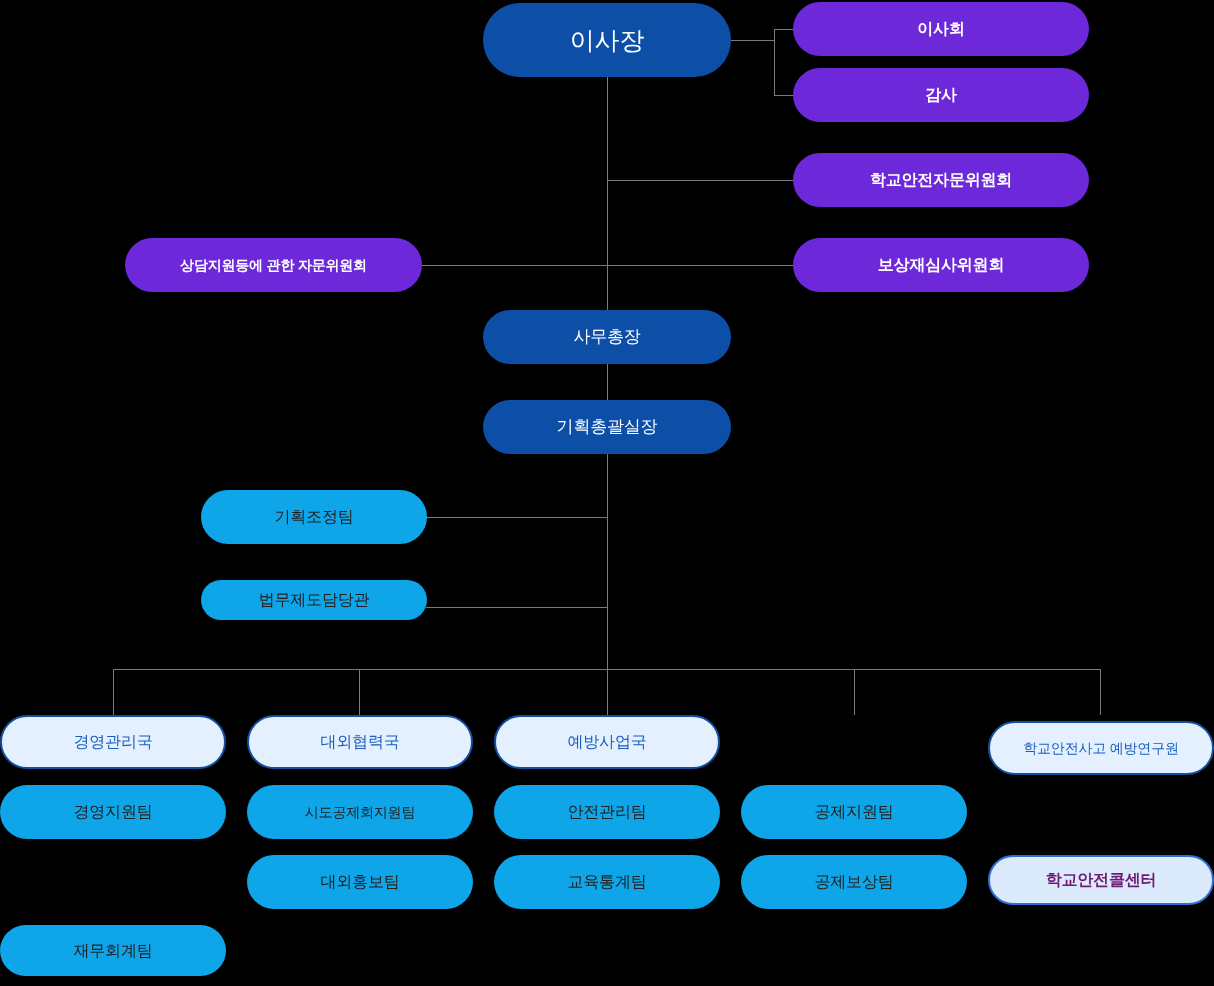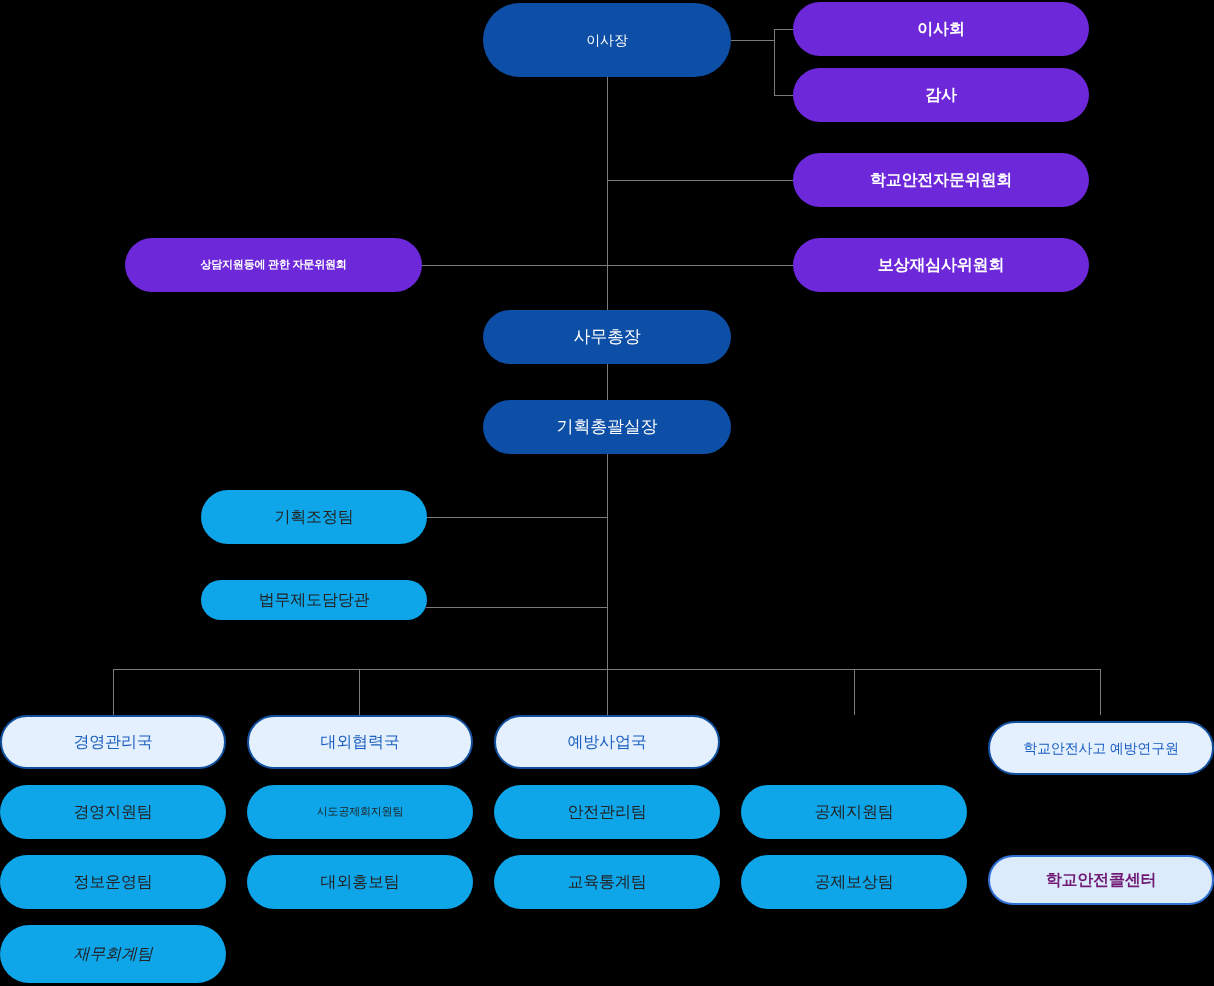--- a/index.html
+++ b/index.html
@@ -62,24 +62,24 @@
     color: #701a75;
     border: 2px solid #2f6fd4;
     font-weight: bold;
   }
   
   .n-white {
     background: #0ea5e9;
     color: #222222;
   }
 
-  .fs-21 { font-size: 14px; }
+  .fs-21 { font-size: 25px; }
   .fs-17 { font-size: 17px; }
   .fs-16 { font-size: 16px; }
-  .fs-15 { font-size: 11px; }
+  .fs-15 { font-size: 14px; }
   .fs-14 { font-size: 14px; margin-top: 6px; }
 </style>
 </head>
 <body>
 
 <div id="chart">
 
   <div class="ln h" style="left:731px; top:40px; width:44px;"></div>
 
   <div class="ln v" style="left:774px; top:29px; height:67px;"></div>
@@ -140,24 +140,21 @@
   <div class="node n-white fs-16" style="left:201px; top:580px; width:226px; height:40px;">
     <span>법무제도담당관</span>
   </div>
 
   <div class="node n-pale fs-16" style="left:0px; top:715px; width:226px; height:54px;">
     <span>경영관리국</span>
   </div>
   <div class="node n-white fs-16" style="left:0px; top:785px; width:226px; height:54px;">
     <span>경영지원팀</span>
   </div>
-  <div class="node n-white fs-16" style="left:0px; top:855px; width:226px; height:54px;">
-    <span>정보운영팀</span>
-  </div>
-  <div class="node n-white fs-16" style="left:0px; top:925px; width:226px; height:58px;font-style:italic;">
+  <div class="node n-white fs-16" style="left:0px; top:925px; width:226px; height:51px;">
     <span>재무회계팀</span>
   </div>
 
   <div class="node n-pale fs-16" style="left:247px; top:715px; width:226px; height:54px;">
     <span>대외협력국</span>
   </div>
   <div class="node n-white fs-15" style="left:247px; top:785px; width:226px; height:54px;">
     <span>시도공제회지원팀</span>
   </div>
   <div class="node n-white fs-16" style="left:247px; top:855px; width:226px; height:54px;">

